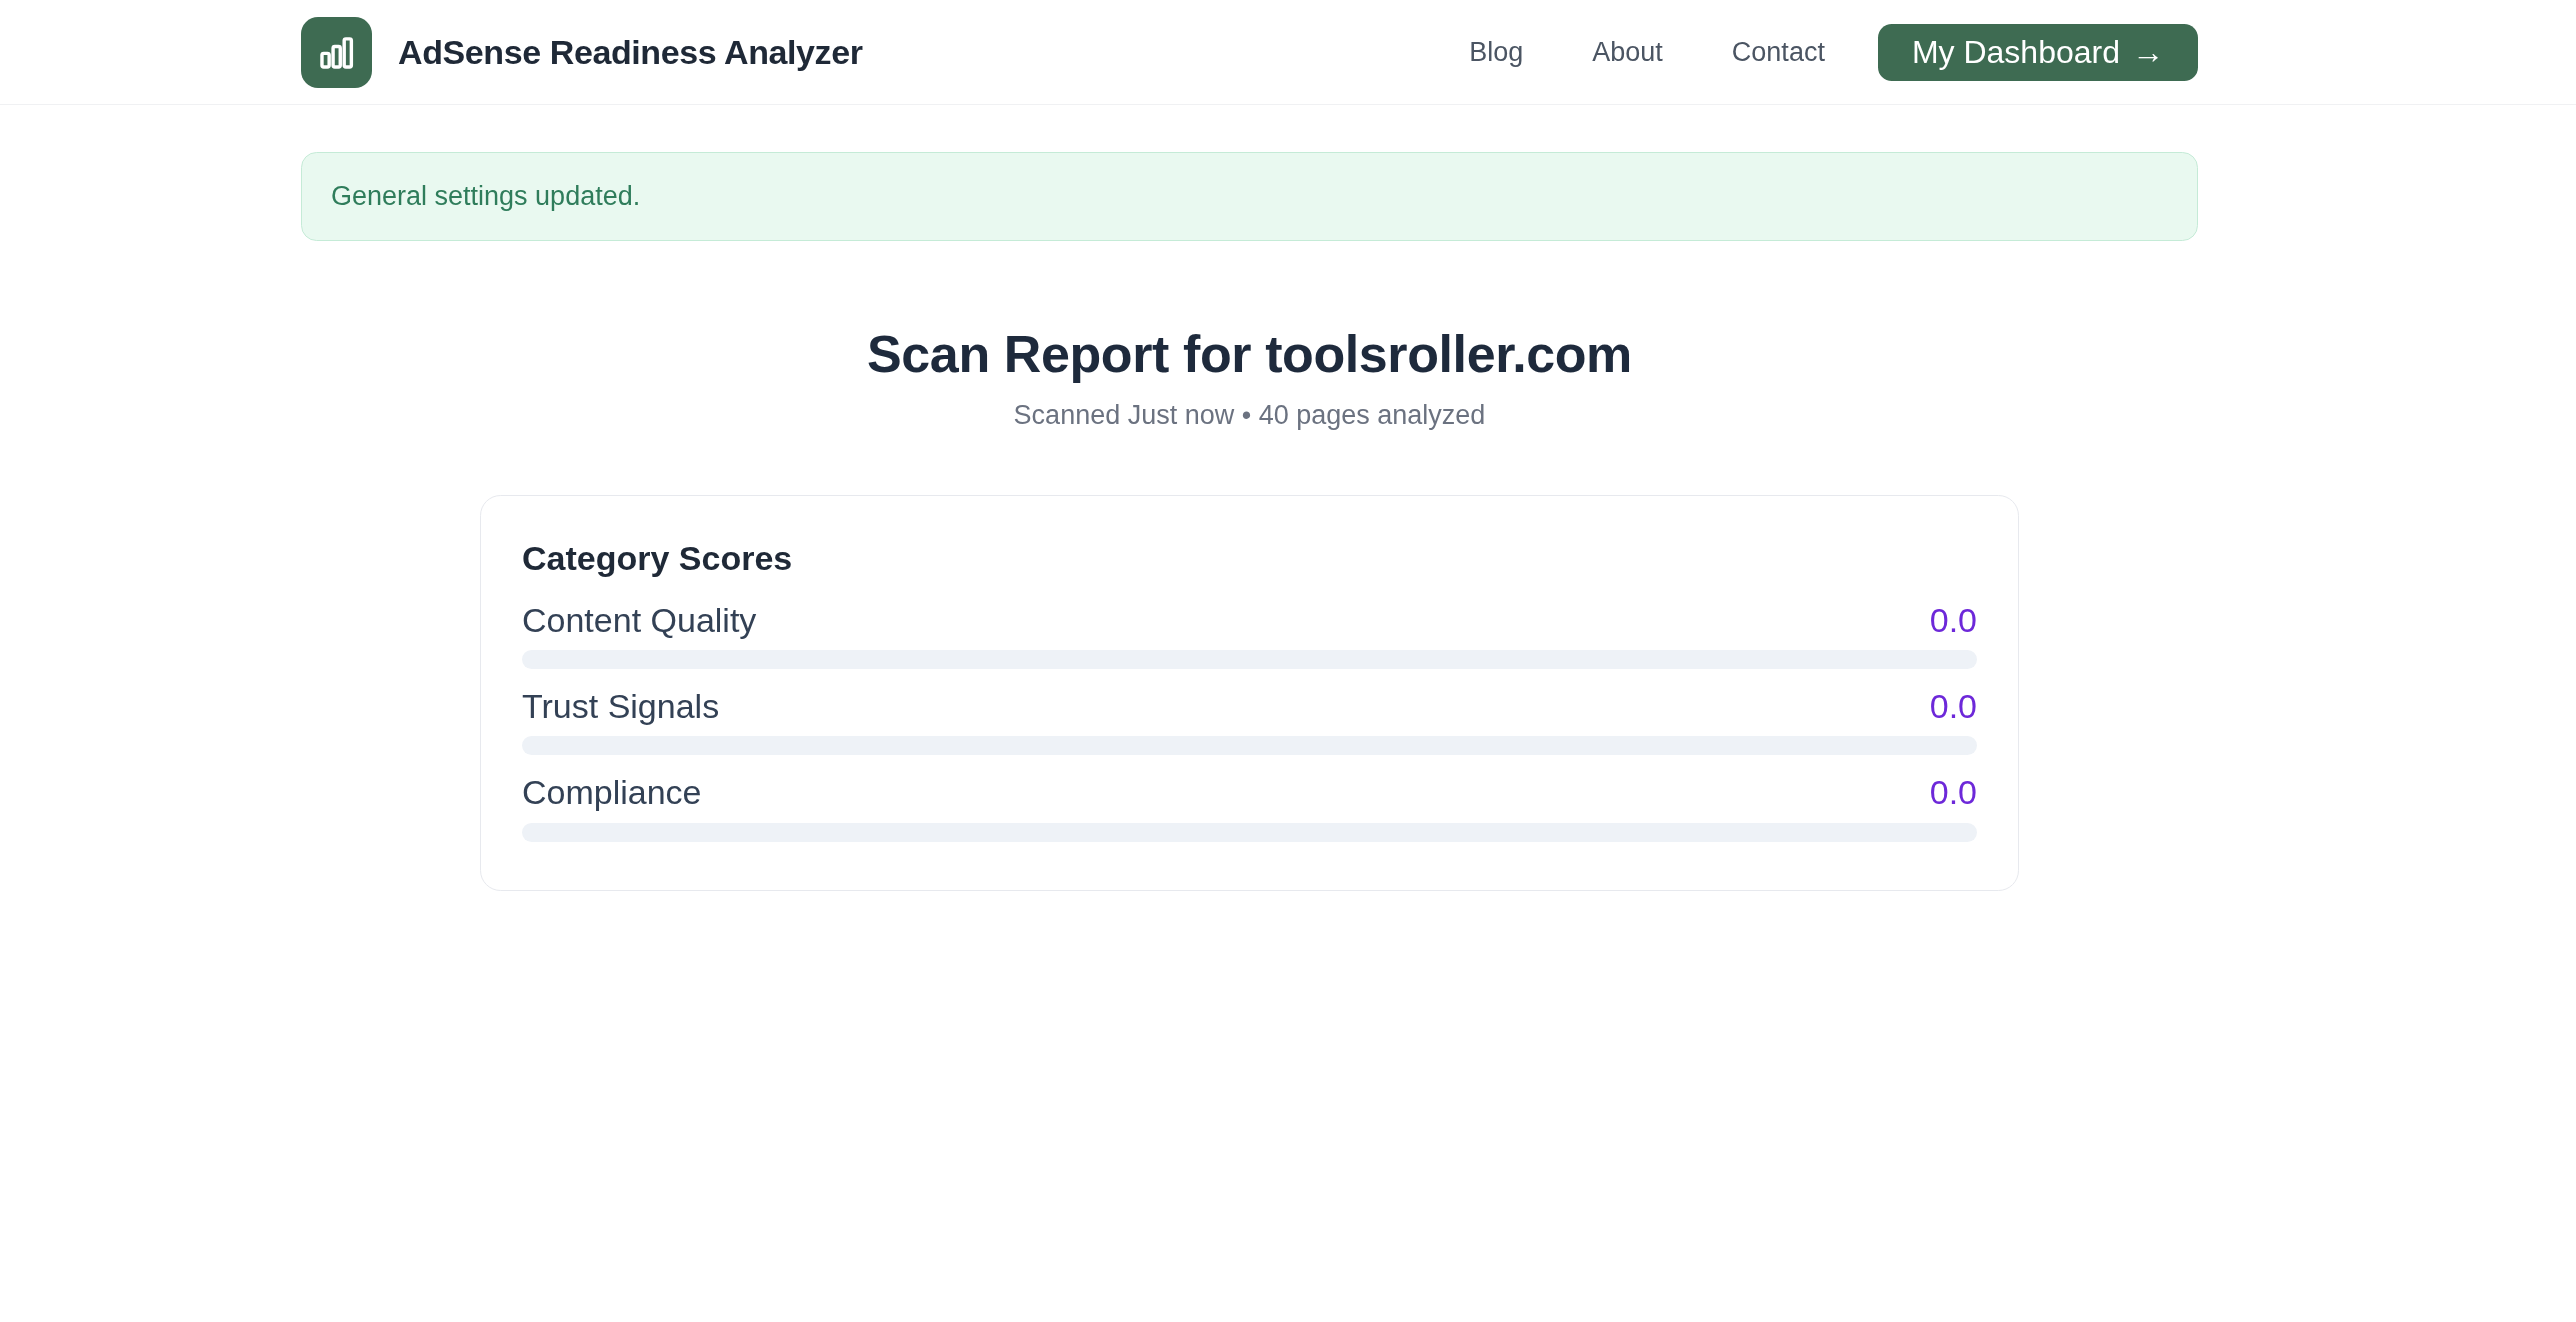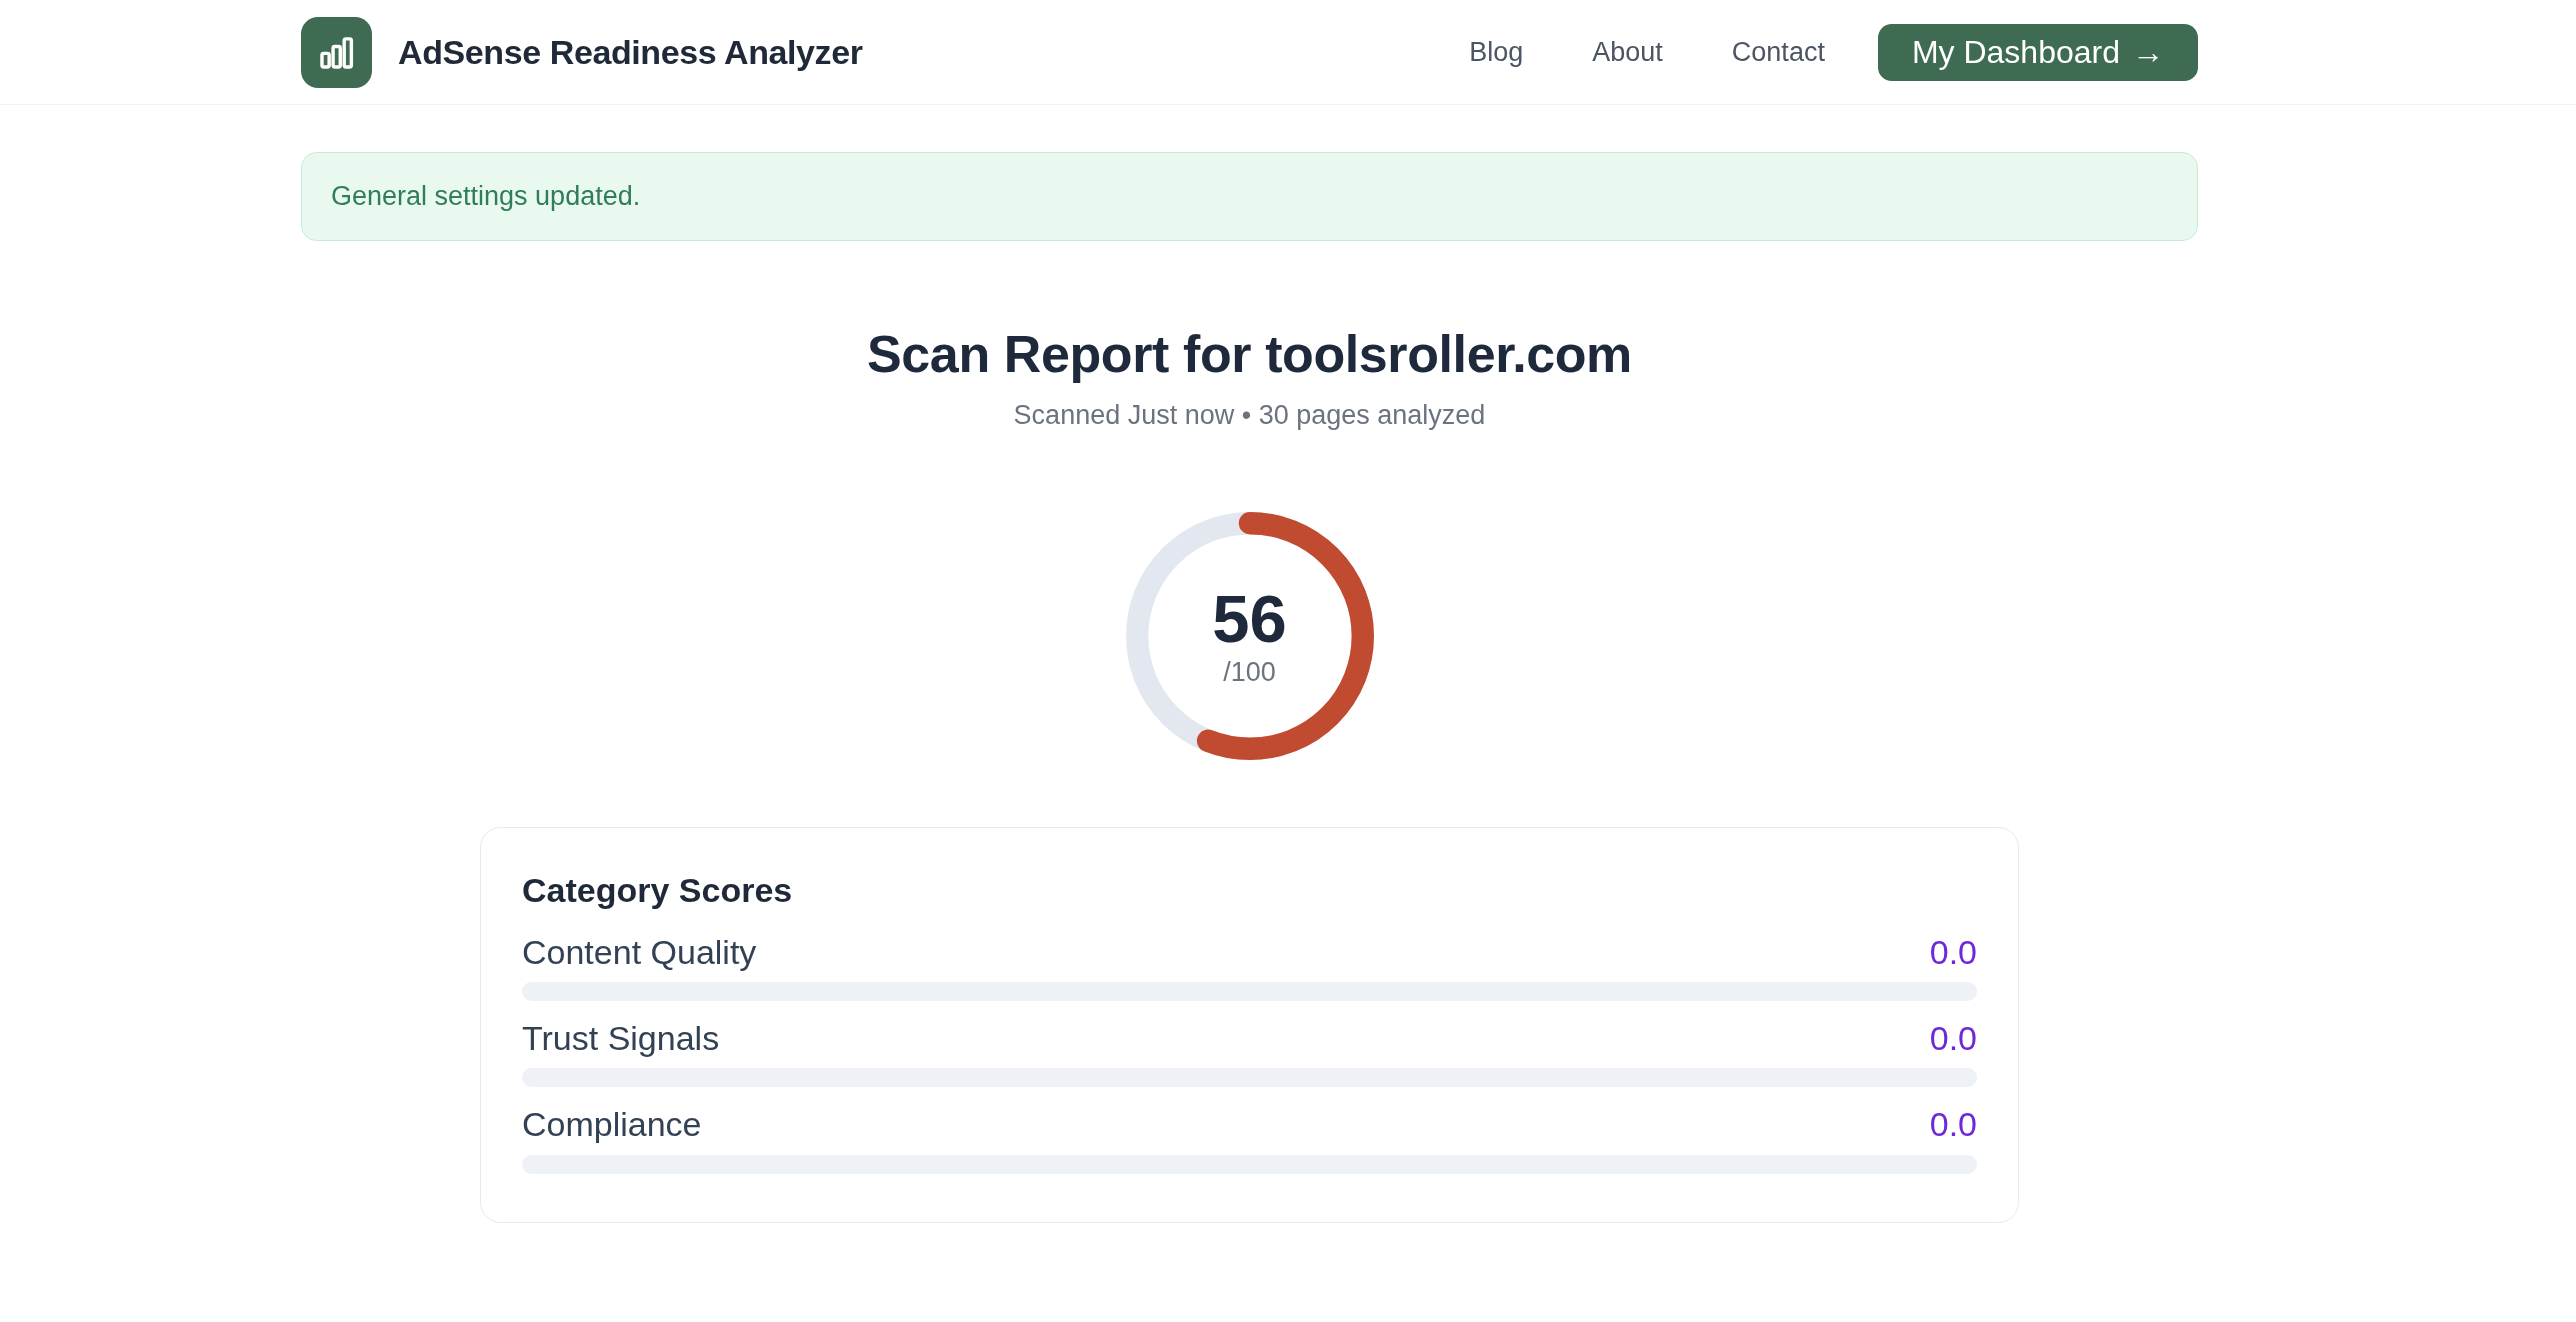--- a/index.html
+++ b/index.html
@@ -97,32 +97,22 @@
   </div>
 </header>
 
 <div class="container">
   <div class="alert">
     <span class="alert-text">General settings updated.</span>
   </div>
 
   <section class="report">
     <h1 class="report-title">Scan Report for toolsroller.com</h1>
-    <div class="report-subtitle">Scanned Just now • 30 pages analyzed</div>
+    <div class="report-subtitle">Scanned Just now • 40 pages analyzed</div>
 
-    <div class="gauge-wrap">
-      <svg width="248" height="248" viewBox="0 0 288 288">
-        <circle cx="144" cy="144" r="131" fill="none" stroke="var(--gauge-track)" stroke-width="26"></circle>
-        <circle id="gauge-arc" cx="144" cy="144" r="131" fill="none" stroke="var(--gauge-arc)" stroke-width="26" stroke-linecap="round" transform="rotate(-90 144 144)" stroke-dasharray="460.93447413469454 823.0972752405258"></circle>
-      </svg>
-      <div class="gauge-center">
-        <div class="gauge-score">56</div>
-        <div class="gauge-max">/100</div>
-      </div>
-    </div>
 
   </section>
 
   <section class="card">
     <h2 class="card-heading">Category Scores</h2>
 
     <div class="cat-row">
       <div class="cat-line">
         <span class="cat-label">Content Quality</span>
         <span class="cat-value">0.0</span>

